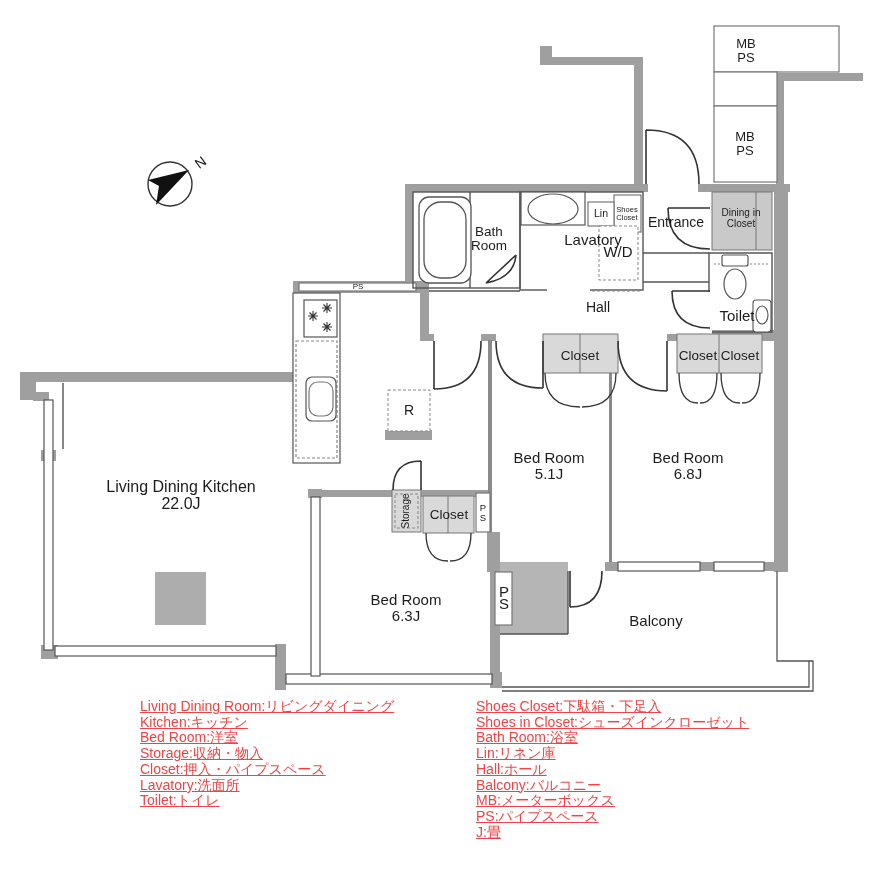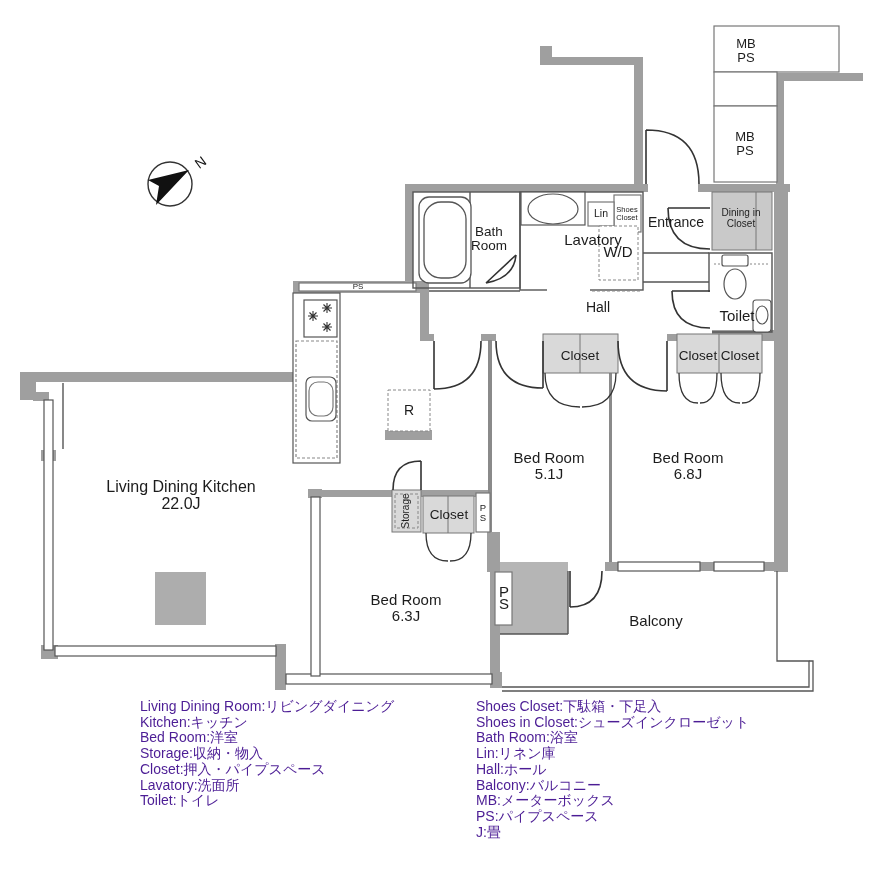--- a/index.html
+++ b/index.html
@@ -4,22 +4,22 @@
 <style>
   html,body{margin:0;padding:0;background:#ffffff;}
   #stage{position:relative;width:872px;height:872px;background:#fff;overflow:hidden;
          font-family:"Liberation Sans","DejaVu Sans",sans-serif;}
   #plan-svg{position:absolute;left:0;top:0;z-index:1;}
   .lbl{position:absolute;transform:translate(-50%,-50%);white-space:nowrap;
        text-align:center;color:#1c1c1c;z-index:5;line-height:1.05;}
   .lbl span{display:block;}
   .vert{transform:translate(-50%,-50%) rotate(-90deg);}
   .stack{white-space:normal;word-break:break-all;}
-  .legend{position:absolute;z-index:5;color:#4c1d95;font-size:14px;line-height:15.7px;
-          text-align:left;}
+  .legend{position:absolute;z-index:5;color:#ef4444;font-size:14px;line-height:15.7px;
+          text-align:left;text-decoration:underline;}
   .f15{font-size:15px;} .f16{font-size:16px;} .f14{font-size:14px;}
   .f135{font-size:13.5px;} .f13{font-size:13px;} .f115{font-size:15px;}
   .f105{font-size:10.5px;} .f10{font-size:10px;} .f95{font-size:9.5px;line-height:10px;}
   .f8{font-size:8px;} .f75{font-size:7.5px;line-height:8px;}
 </style>
 </head>
 <body>
 
 <div id="stage">
 

